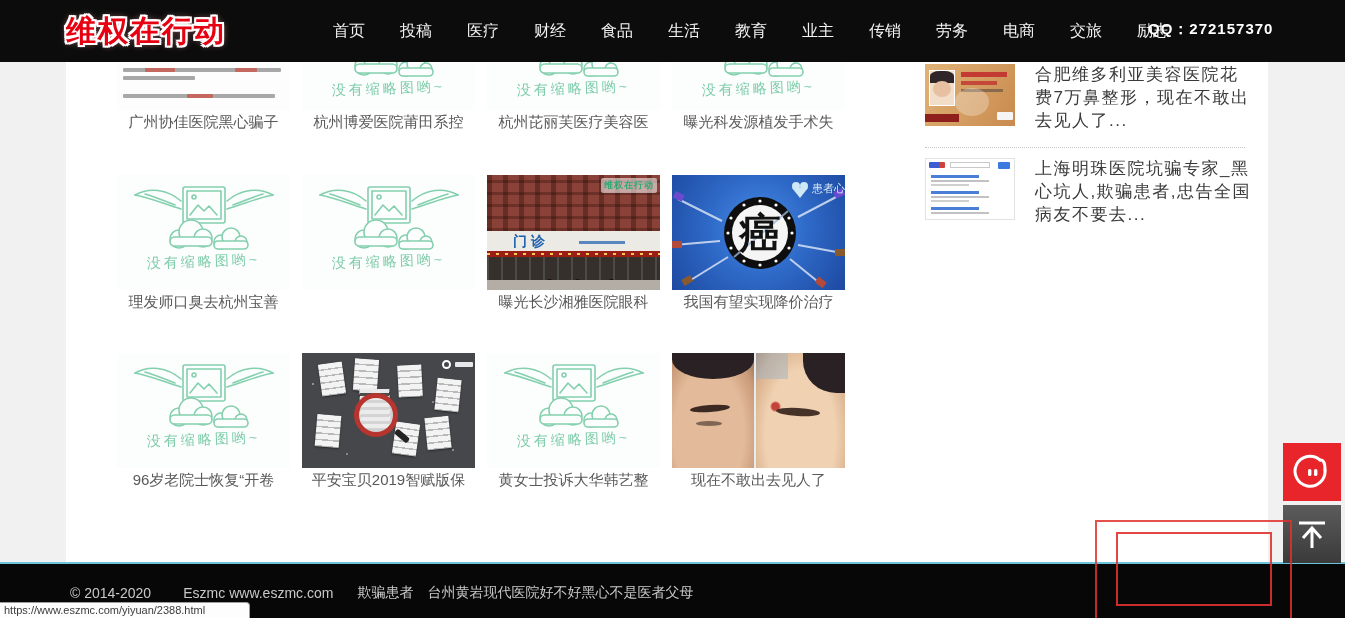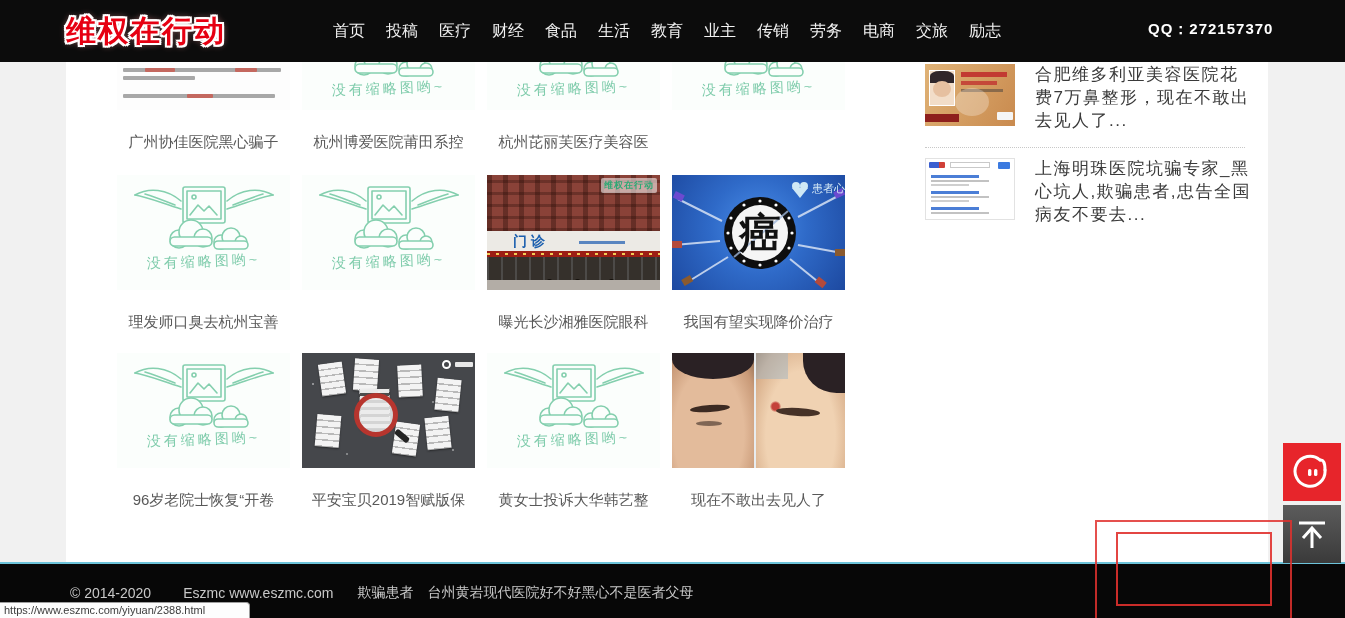--- a/index.html
+++ b/index.html
@@ -5,32 +5,32 @@
   * { margin:0; padding:0; box-sizing:border-box; }
   html,body { width:1345px; height:618px; }
   body { font-family:"Liberation Sans","DejaVu Sans",sans-serif; background:#f1f1f1; overflow:hidden; }
   .page { position:relative; width:1345px; height:618px; background:#f1f1f1; overflow:hidden; }
 
   
   .nav { position:absolute; left:0; top:0; width:1345px; height:62px; background:#0c0c0c; z-index:5; }
   .logo { position:absolute; left:66px; top:11px; font-size:30px; font-weight:bold; letter-spacing:2px;
           color:#e60012; cursor:pointer;
           text-shadow:-2px 0 #fff,2px 0 #fff,0 -2px #fff,0 2px #fff,-2px -2px #fff,2px 2px #fff,-2px 2px #fff,2px -2px #fff,0 0 7px #f59a9a; }
-  .menu { position:absolute; left:333px; top:0; height:62px; display:flex; align-items:center; gap:21px; list-style:none; }
+  .menu { position:absolute; left:333px; top:0; height:62px; display:flex; align-items:center; gap:35px; list-style:none; }
   .menu li { color:#f2f2f2; font-size:16px; white-space:nowrap; cursor:pointer; }
 
   
   .content-bg { position:absolute; left:66px; top:62px; width:1202px; height:500px; background:#fff; }
 
   
   .card { position:absolute; width:173px; cursor:pointer; display:block; }
   .thumb { position:relative; width:173px; height:115px; overflow:hidden; }
   .thumb-crop { position:relative; width:173px; height:48px; overflow:hidden; }
   .thumb-crop .t-ph { margin-top:-60px; }
-  .caption { margin-top:22px; height:20px; line-height:20px; font-size:15px; color:#595959; text-align:center;
+  .caption { margin-top:2px; height:20px; line-height:20px; font-size:15px; color:#595959; text-align:center;
              white-space:nowrap; overflow:hidden; }
 
   
   .t-ph { position:relative; width:173px; height:115px; background:#fbfefc; }
   .ph-svg { position:absolute; left:0; top:0; width:173px; height:115px; }
   .ph-text { position:absolute; left:0; right:0; top:78px; text-align:center; color:#7dcbaa;
              font-size:14px; letter-spacing:3px; transform:rotate(-2deg); }
 
   
   .t-text { background:#fdfdfd; }
@@ -236,20 +236,21 @@
 
   <div class="card" style="left:672px;top:62px">
     <div class="thumb-crop">
       <div class="t-ph">
         <svg class="ph-svg" viewBox="0 0 173 115">
             <use href="#ph-art"></use>
           </svg>
         <div class="ph-text">没有缩略图哟~</div>
       </div>
     </div>
+    <div class="caption">曝光科发源植发手术失</div>
   </div>
 
   <div class="card" style="left:117px;top:175px">
     <div class="thumb t-ph">
       <svg class="ph-svg" viewBox="0 0 173 115">
           <use href="#ph-art"></use>
         </svg>
       <div class="ph-text">没有缩略图哟~</div>
     </div>
     <div class="caption">理发师口臭去杭州宝善</div>

